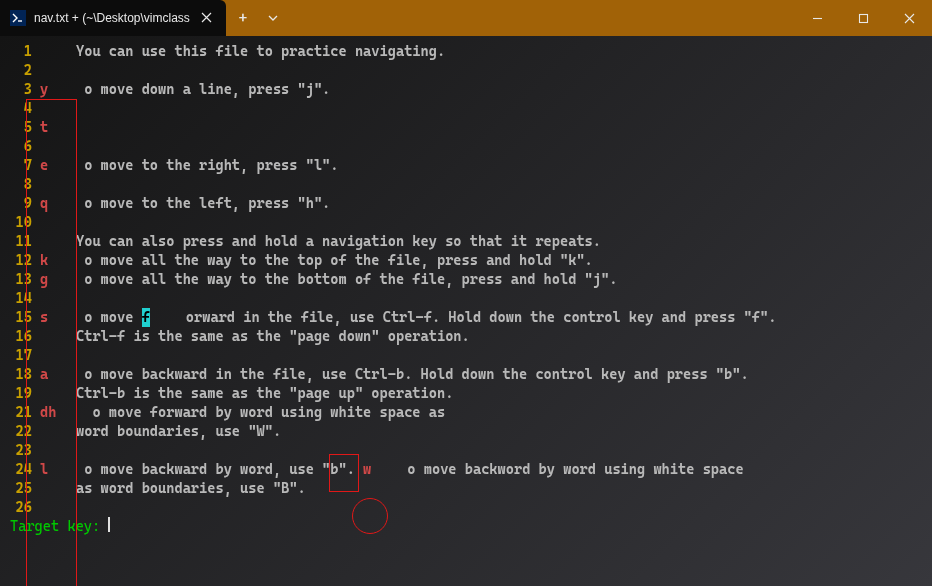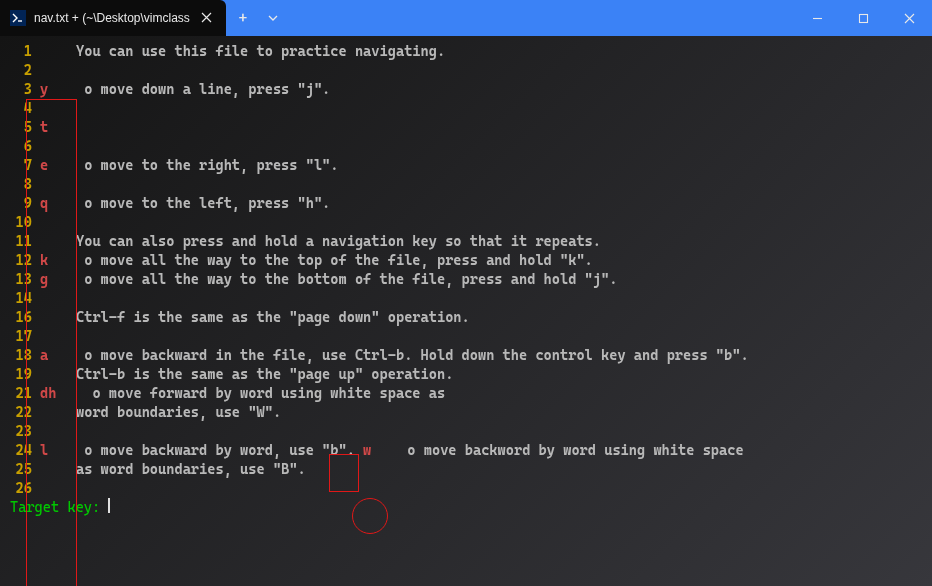--- a/index.html
+++ b/index.html
@@ -7,21 +7,21 @@
     background: #0c0c0c;
     font-family: 'Cascadia Mono', 'Consolas', monospace;
     font-size: 14px;
     width: 932px;
     height: 586px;
     overflow: hidden;
     position: relative;
   }
   .titlebar {
     height: 36px;
-    background: #3b82f6;
+    background: #a16207;
     display: flex;
     align-items: center;
     position: relative;
   }
   .tab {
     display: flex;
     align-items: center;
     background: #0c0c0c;
     height: 36px;
     padding: 0 10px 0 10px;
@@ -176,20 +176,21 @@
       <div class="row"><span class="ln">5</span><span class="red">t</span></div>
       <div class="row"><span class="ln">6</span></div>
       <div class="row"><span class="ln">7</span><span class="red">e</span><span class="txt">o move to the right, press "l".</span></div>
       <div class="row"><span class="ln">8</span></div>
       <div class="row"><span class="ln">9</span><span class="red">q</span><span class="txt">o move to the left, press "h".</span></div>
       <div class="row"><span class="ln">10</span></div>
       <div class="row"><span class="ln">11</span><span class="txt">You can also press and hold a navigation key so that it repeats.</span></div>
       <div class="row"><span class="ln">12</span><span class="red">k</span><span class="txt">o move all the way to the top of the file, press and hold "k".</span></div>
       <div class="row"><span class="ln">13</span><span class="red">g</span><span class="txt">o move all the way to the bottom of the file, press and hold "j".</span></div>
       <div class="row"><span class="ln">14</span></div>
+      <div class="row"><span class="ln">15</span><span class="red">s</span><span class="txt">o move </span><span class="cursor">f</span><span class="txt">orward in the file, use Ctrl-f. Hold down the control key and press "f".</span></div>
       <div class="row"><span class="ln">16</span><span class="txt">Ctrl-f is the same as the "page down" operation.</span></div>
       <div class="row"><span class="ln">17</span></div>
       <div class="row"><span class="ln">18</span><span class="red">a</span><span class="txt">o move backward in the file, use Ctrl-b. Hold down the control key and press "b".</span></div>
       <div class="row"><span class="ln">19</span><span class="txt">Ctrl-b is the same as the "page up" operation.</span></div>
       <div class="row"><span class="ln">21</span><span class="red">d</span><span class="red">h</span><span class="txt">o move forward by word using white space as</span></div>
       <div class="row"><span class="ln">22</span><span class="txt">word boundaries, use "W".</span></div>
       <div class="row"><span class="ln">23</span></div>
       <div class="row"><span class="ln">24</span><span class="red">l</span><span class="txt">o move backward by word, use "b". </span><span class="red">w</span><span class="txt">o move backword by word using white space</span></div>
       <div class="row"><span class="ln">25</span><span class="txt">as word boundaries, use "B".</span></div>
       <div class="row"><span class="ln">26</span></div>

